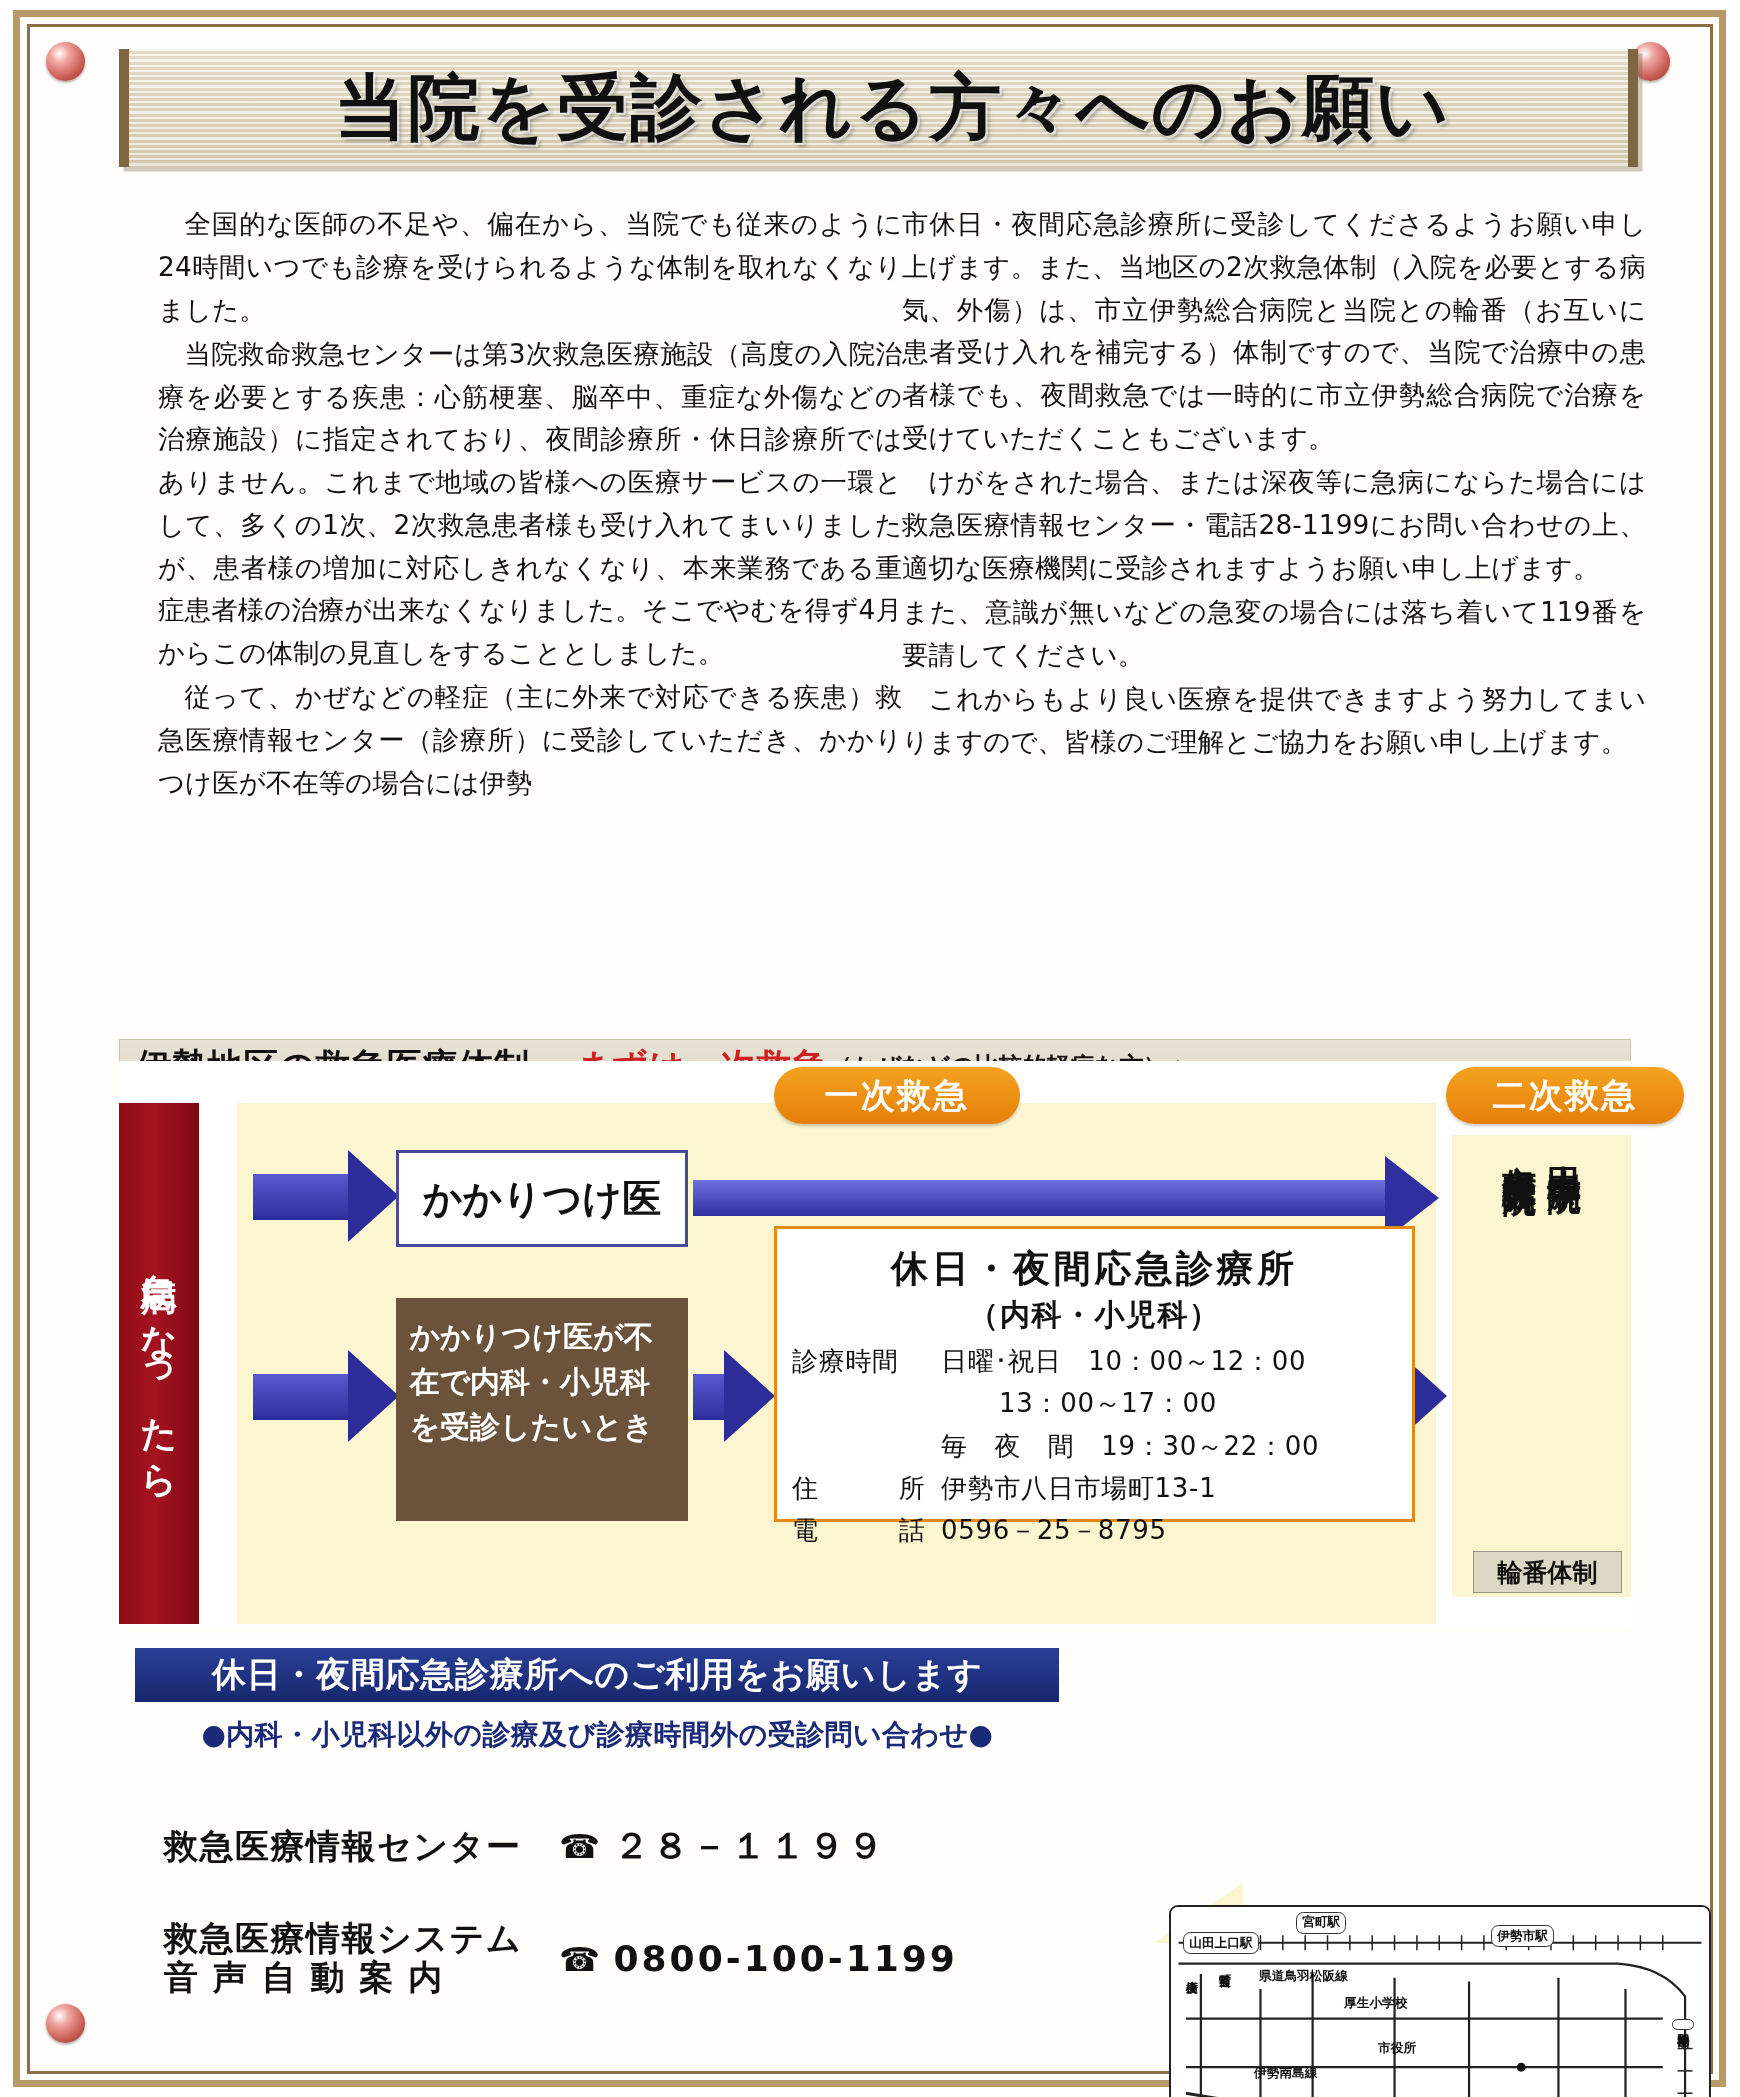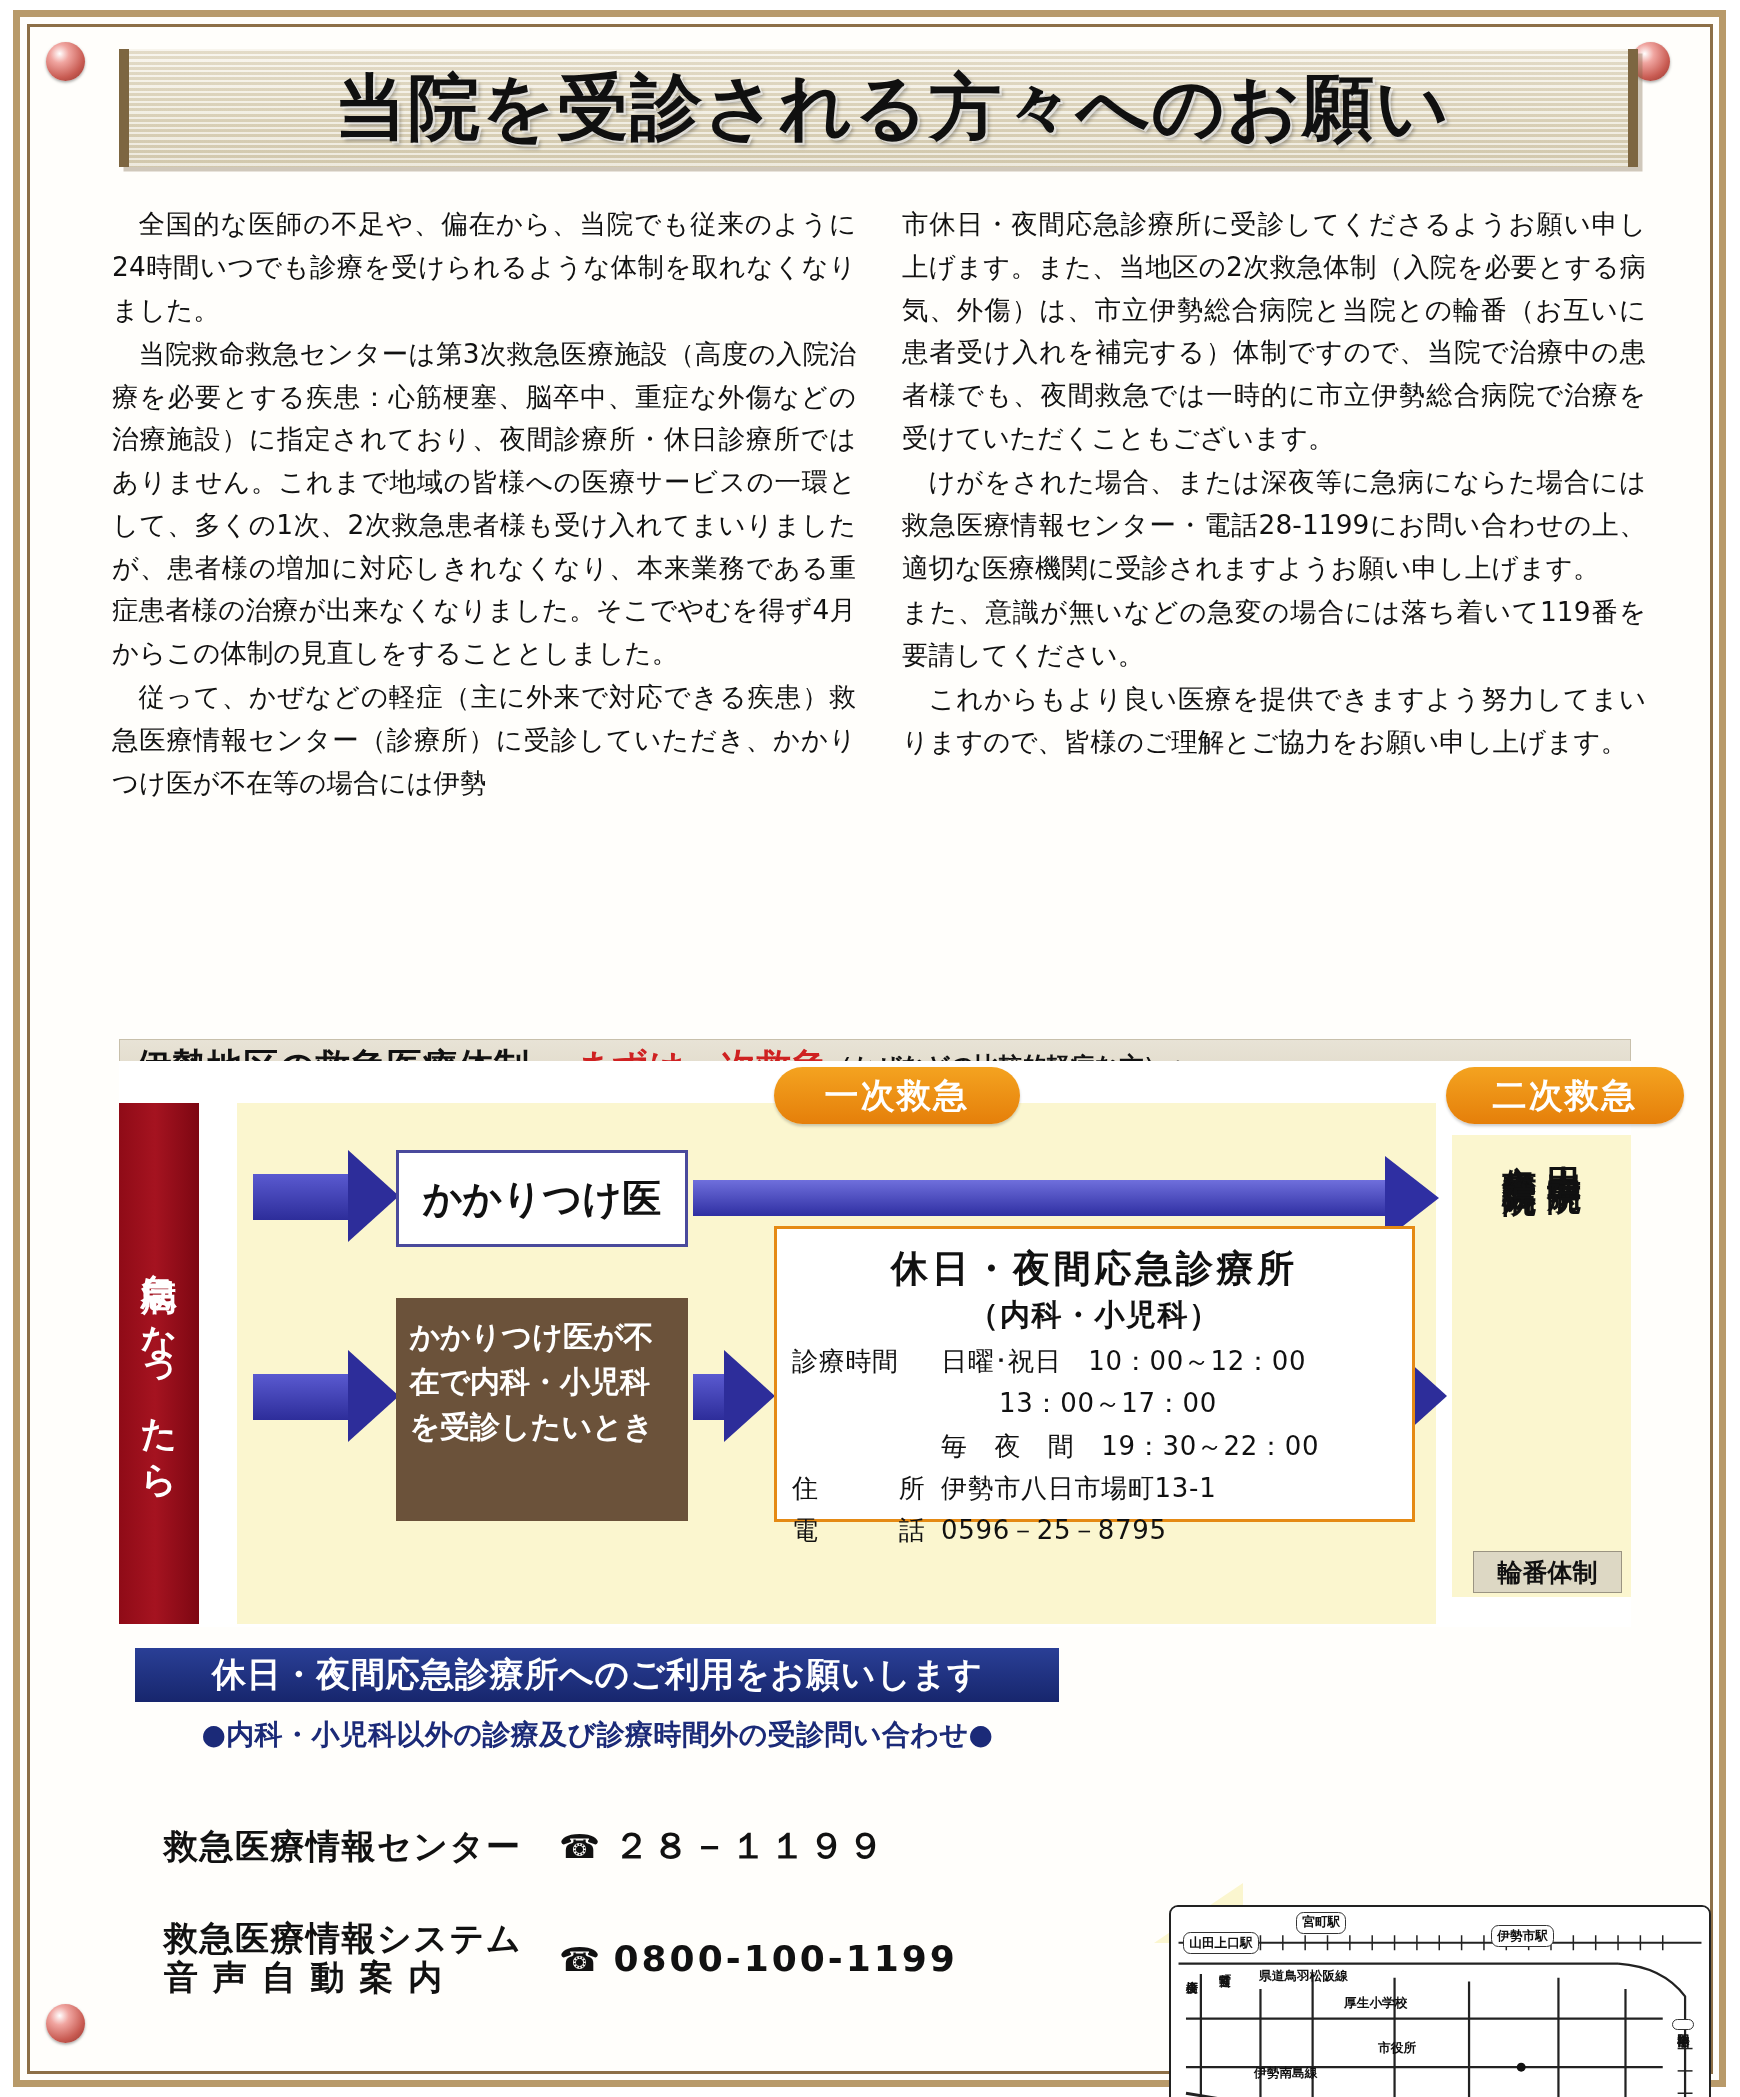--- a/index.html
+++ b/index.html
@@ -81,21 +81,20 @@
     text-shadow: 2.2px 2.2px 0 rgba(255,255,255,0.6), 3.7px 3.7px 3.7px rgba(0,0,0,0.25);
     white-space: nowrap;
   }
 
   
   .body-cols {
     position: absolute;
     left: 112px; top: 203px;
     width: 1534px;
     display: flex;
-    gap: 46px;
     justify-content: flex-end;
   }
   .col {
     width: 744px;
     font-size: 26.4px;
     line-height: 1.62;
     color: #111;
     letter-spacing: 0.1px;
     text-align: justify;
   }

